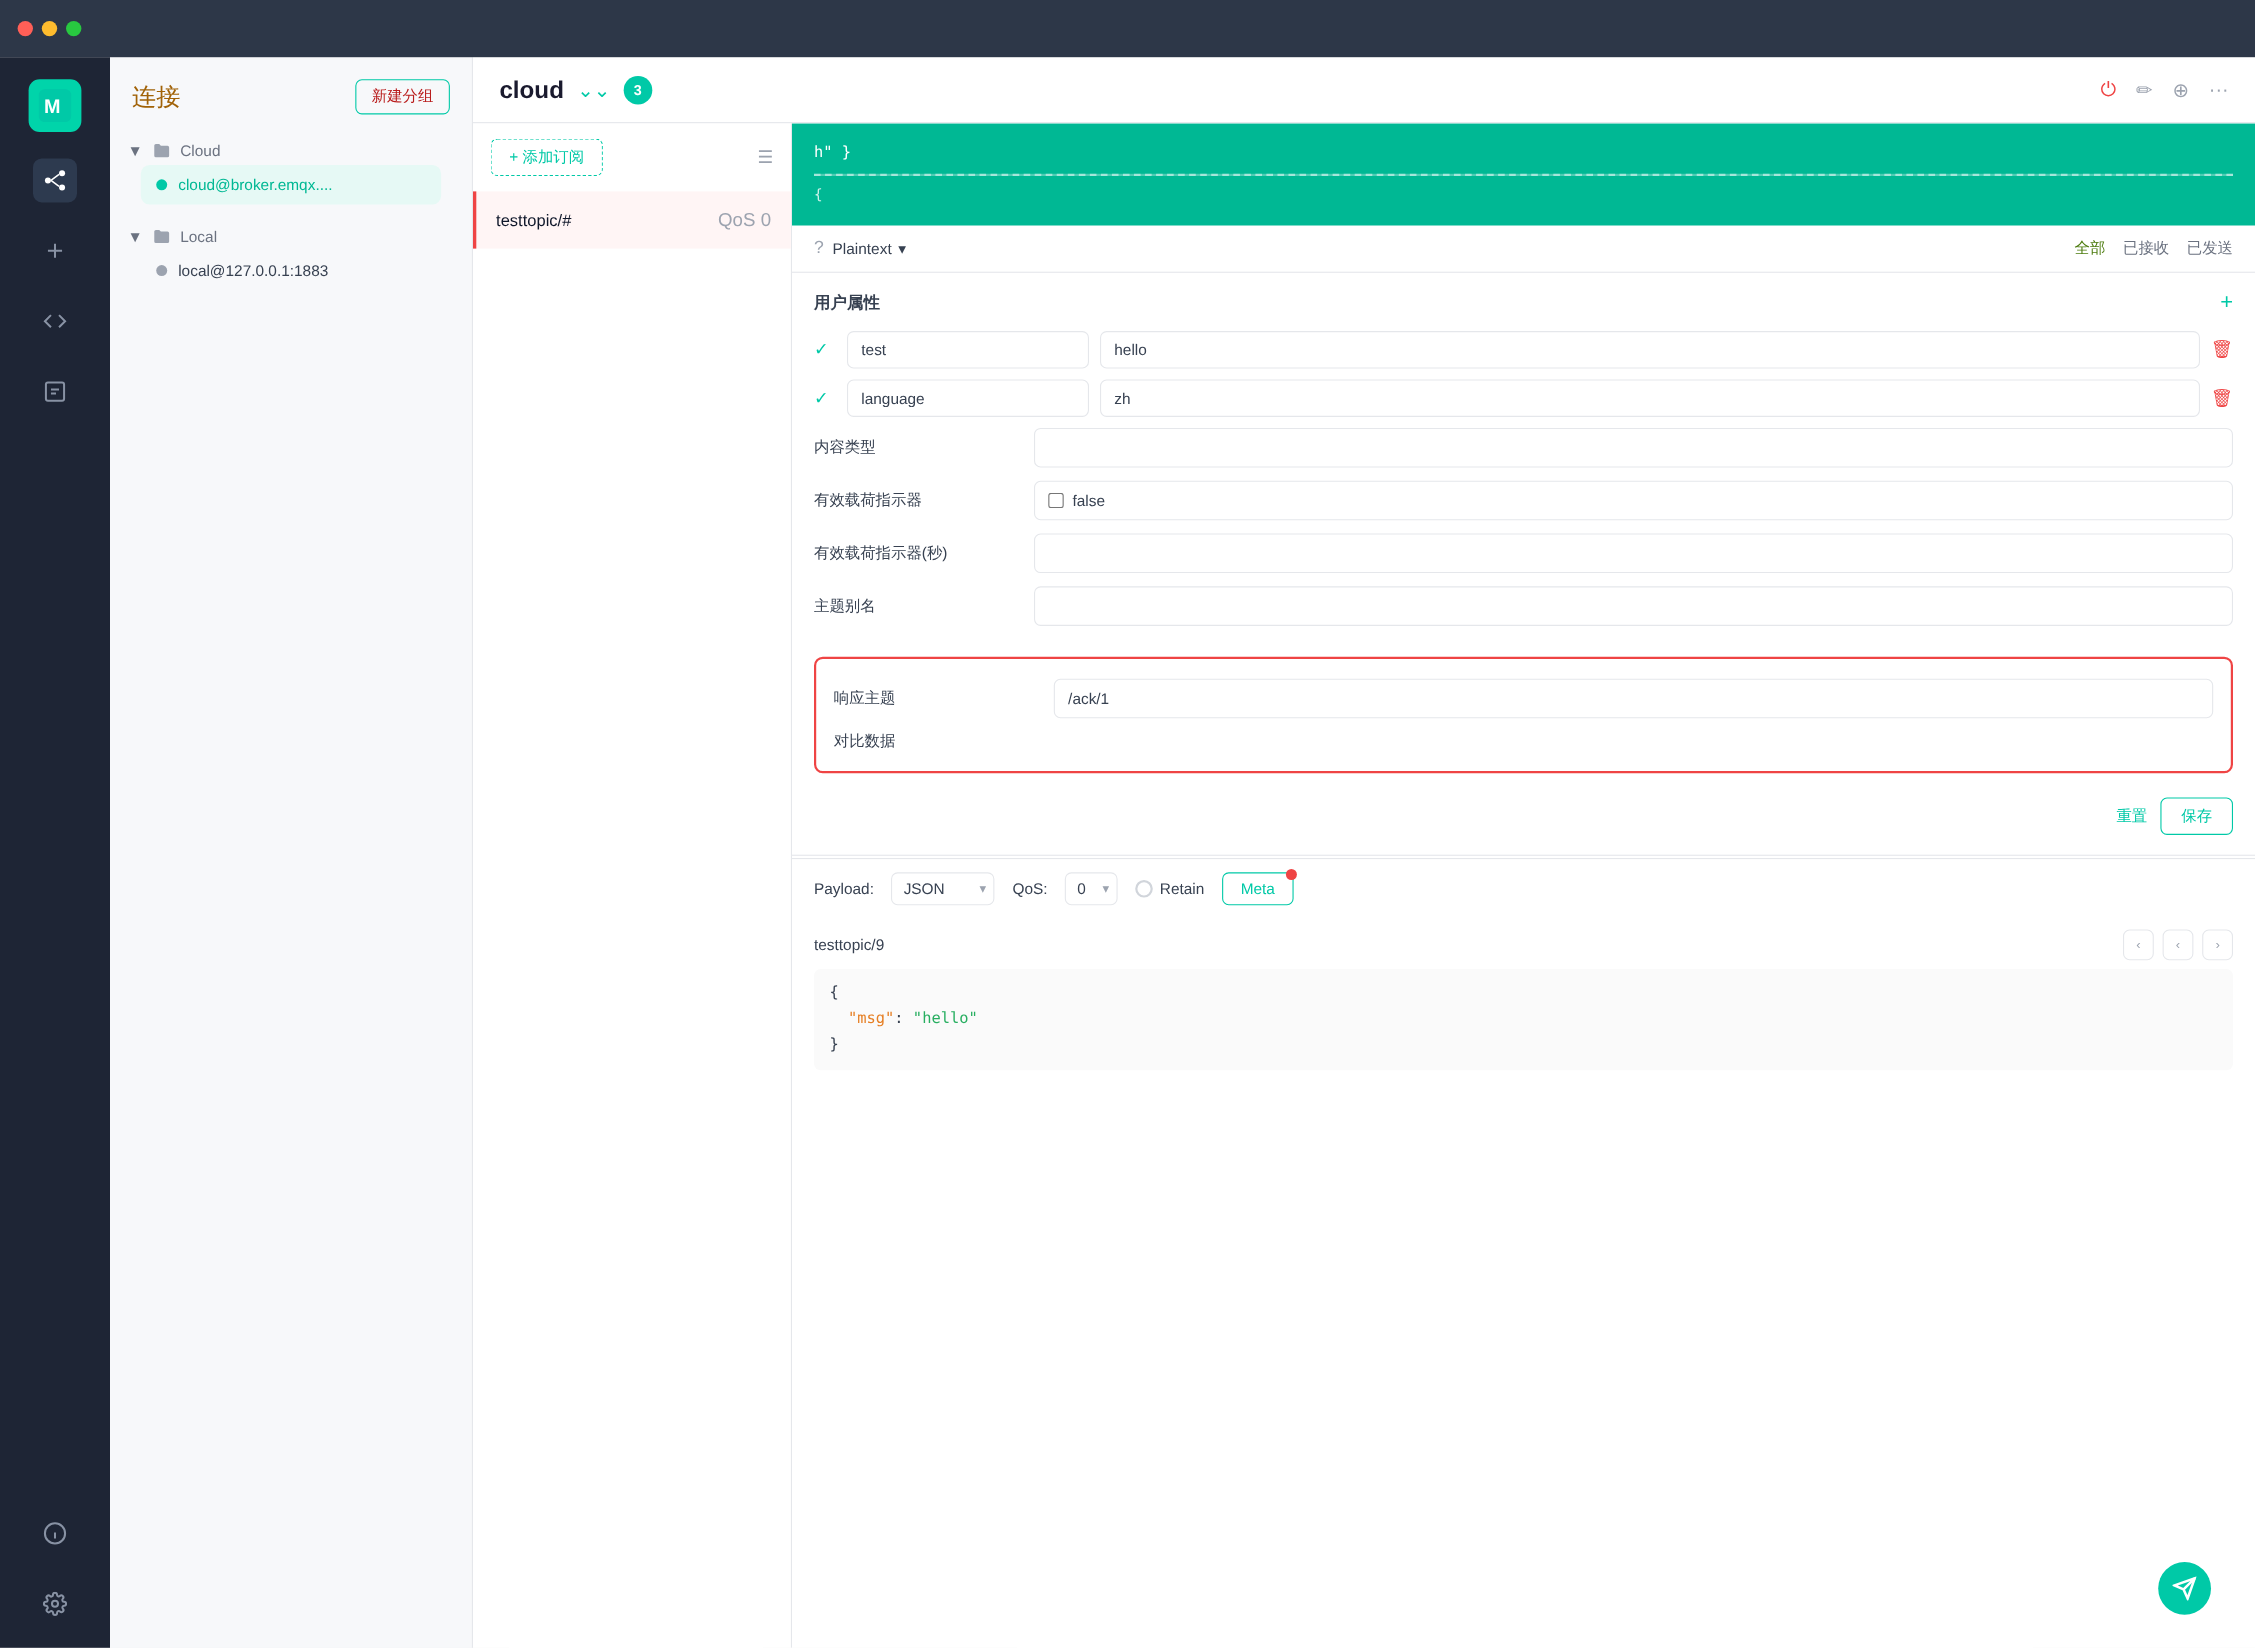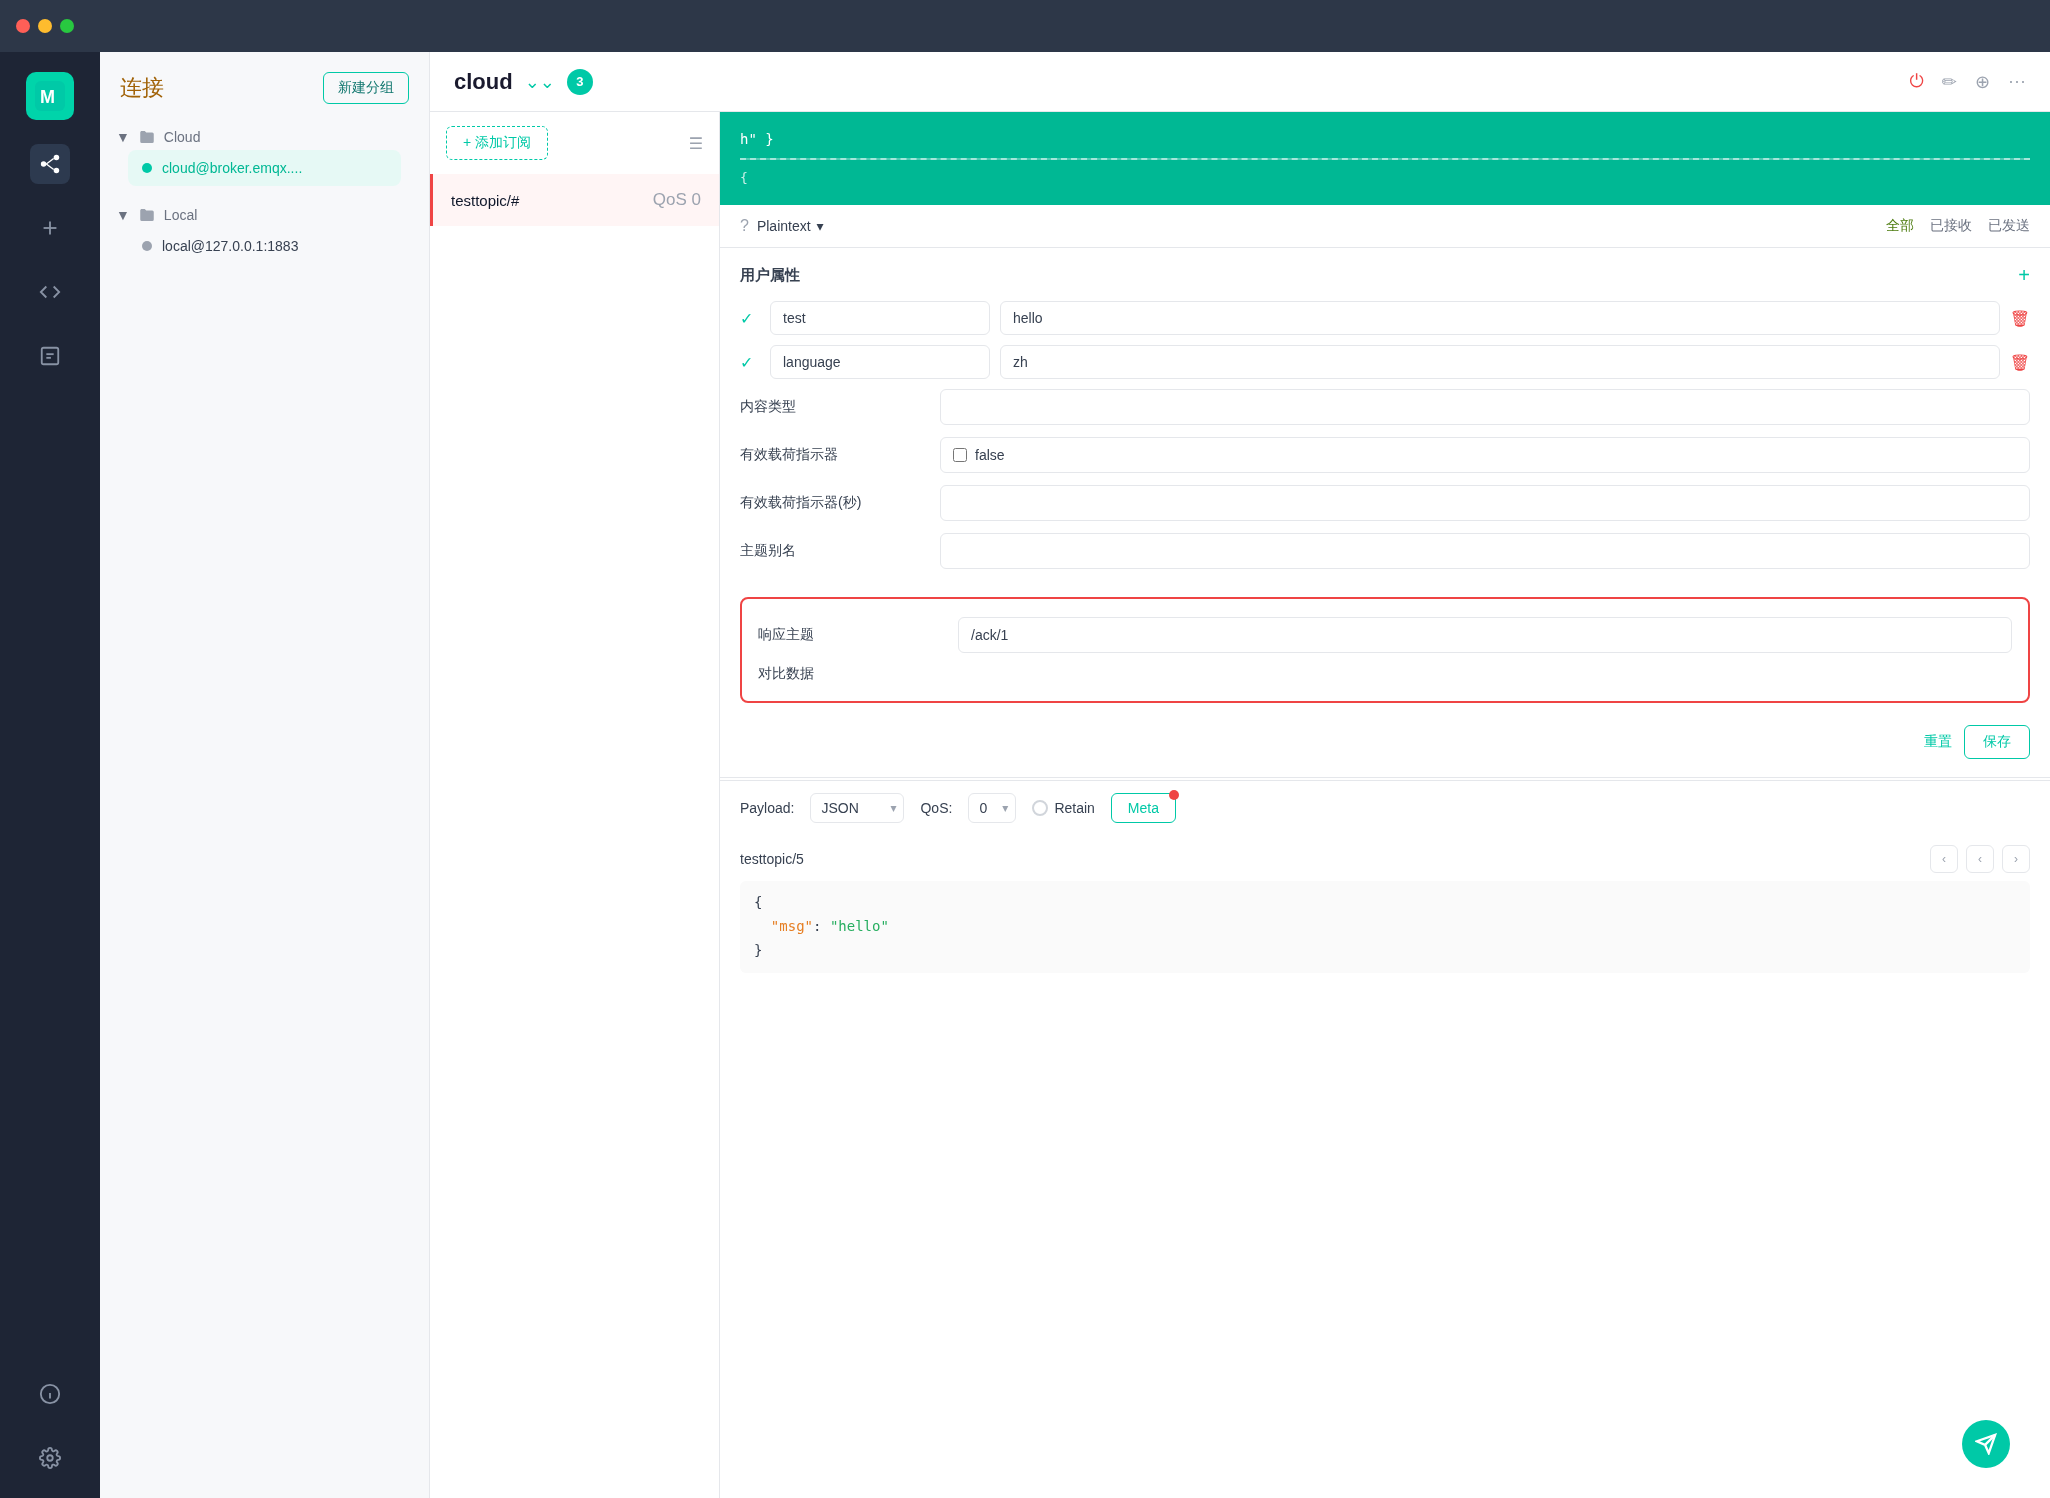--- a/index.html
+++ b/index.html
@@ -18,21 +18,21 @@
     .sidebar-logo svg { width: 30px; height: 30px; }
     .sidebar-icon { width: 40px; height: 40px; display: flex; align-items: center; justify-content: center; border-radius: 8px; cursor: pointer; color: #8892a4; }
     .sidebar-icon.active { background: #2d3a4f; color: #fff; }
     .sidebar-icon svg { width: 22px; height: 22px; }
     .sidebar-spacer { flex: 1; }
 
     
     .connection-panel { position: absolute; top: 52px; left: 100px; width: 330px; height: calc(100% - 52px); background: #f7f8fa; border-right: 1px solid #e5e7eb; display: flex; flex-direction: column; }
     .connection-header { display: flex; align-items: center; justify-content: space-between; padding: 20px 20px 16px 20px; }
     .connection-title { font-size: 22px; font-weight: 400; color: #a16207; }
-    .new-group-btn { border: 1.5px solid #00c9a7; color: #0f766e; background: transparent; border-radius: 6px; padding: 6px 14px; font-size: 14px; cursor: pointer; }
+    .new-group-btn { border: 1.5px solid #00c9a7; color: #b91c1c; background: transparent; border-radius: 6px; padding: 6px 14px; font-size: 14px; cursor: pointer; }
 
     .connection-group { padding: 8px 16px; }
     .group-label { display: flex; align-items: center; gap: 8px; color: #6b7280; font-size: 14px; cursor: pointer; }
     .group-label .folder-icon { width: 18px; height: 18px; }
 
     .connection-item { margin: 4px 12px; padding: 10px 14px; border-radius: 8px; display: flex; align-items: center; gap: 10px; cursor: pointer; font-size: 14px; color: #374151; }
     .connection-item.active { background: #e6f9f5; color: #00b894; }
     .connection-item .dot { width: 10px; height: 10px; border-radius: 50%; }
     .dot-green { background: #00c9a7; }
     .dot-gray { background: #9ca3af; }
@@ -367,21 +367,21 @@
           <span>Retain</span>
         </div>
         <button class="meta-btn">
           <span>Meta</span>
           <div class="meta-dot"></div>
         </button>
       </div>
 
       <div class="publisher-body">
         <div class="topic-row">
-          <span class="topic-value">testtopic/5</span>
+          <span class="topic-value">testtopic/9</span>
           <div class="topic-actions">
             <div class="topic-nav-btn">‹</div>
             <div class="topic-nav-btn">‹</div>
             <div class="topic-nav-btn">›</div>
           </div>
         </div>
         <div class="code-area">
           <div>{</div>
           <div>&nbsp;&nbsp;<span class="code-key">"msg"</span>: <span class="code-str">"hello"</span></div>
           <div>}</div>

